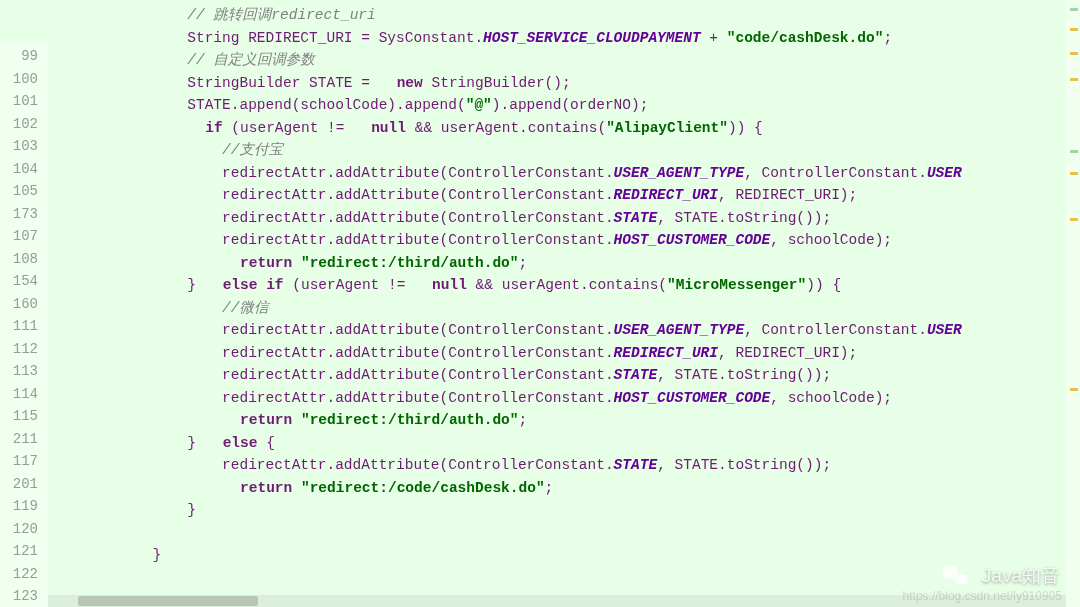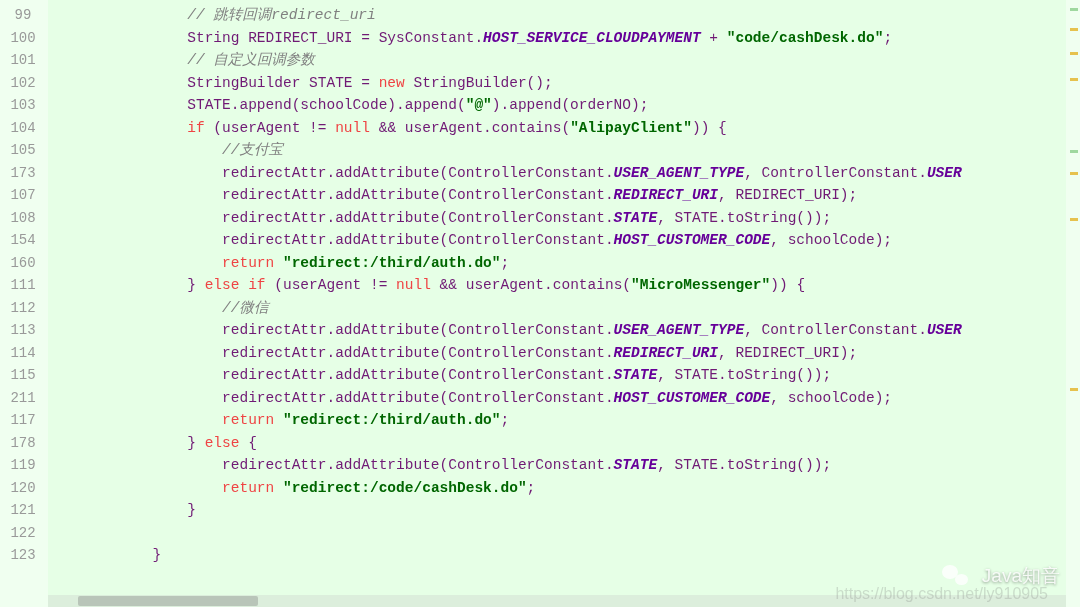--- a/index.html
+++ b/index.html
@@ -13,40 +13,41 @@
     position: relative;
   }
   .editor {
     display: flex;
     height: 100%;
     background: #e6ffe6;
   }
   .gutter {
     background: #f0fff0;
     color: #999;
-    text-align: center;
+    text-align: right;
     padding: 4px 10px 4px 8px;
     user-select: none;
     line-height: 22.5px;
     font-size: 14px;
     min-width: 48px;
+    margin-top: 41px;
   }
   .gutter div { height: 22.5px; }
   .code {
     flex: 1;
     padding: 4px 0;
     line-height: 22.5px;
     white-space: pre;
     color: #000;
     overflow: hidden;
     position: relative;
   }
   .code .line { height: 22.5px; display: block; padding-left: 0; }
   .c-comment { color: #808080; font-style: italic; }
-  .c-kw { color: #ef4444; font-weight: normal; }
+  .c-kw { color: #701a75; font-weight: bold; margin-left: 18px; }
   .c-str { color: #006600; font-weight: bold; }
   .c-const { color: #660099; font-weight: bold; font-style: italic; margin-top: 12px; }
   .c-plain { color: #701a75; }
   .right-strip {
     width: 14px;
     background: #f0fff0;
     position: relative;
   }
   .right-strip .mark {
     position: absolute;
@@ -88,24 +89,24 @@
   }
   .badge .wechat-ico::before,
   .badge .wechat-ico::after {
     content: ''; position: absolute; border-radius: 50%;
     background: rgba(255,255,255,0.8);
   }
   .badge .wechat-ico::before { width: 16px; height: 14px; left: 0; top: 0; }
   .badge .wechat-ico::after { width: 13px; height: 11px; right: 0; bottom: 2px; }
   .faint-url {
     position: absolute;
-    right: 32px;
+    right: 18px;
     bottom: 4px;
     color: rgba(120,120,120,0.25);
-    font-size: 16px;
+    font-size: 12px;
     font-family: Arial, sans-serif;
   }
 </style>
 </head>
 <body>
 
 <div class="editor">
   <div class="gutter" id="gutter">
       <div>99</div>
       <div>100</div>
@@ -119,21 +120,21 @@
       <div>108</div>
       <div>154</div>
       <div>160</div>
       <div>111</div>
       <div>112</div>
       <div>113</div>
       <div>114</div>
       <div>115</div>
       <div>211</div>
       <div>117</div>
-      <div>178</div>
+      <div>201</div>
       <div>119</div>
       <div>120</div>
       <div>121</div>
       <div>122</div>
       <div>123</div>
     </div>
   <div class="code" id="code"><span class="line"><span>                </span><span class="c-comment">// 跳转回调redirect_uri</span></span><span class="line"><span>                </span><span class="c-plain">String REDIRECT_URI = SysConstant.</span><span class="c-const">HOST_SERVICE_CLOUDPAYMENT</span><span class="c-plain"> + </span><span class="c-str">"code/cashDesk.do"</span><span class="c-plain">;</span></span><span class="line"><span>                </span><span class="c-comment">// 自定义回调参数</span></span><span class="line"><span>                </span><span class="c-plain">StringBuilder STATE = </span><span class="c-kw">new</span><span class="c-plain"> StringBuilder();</span></span><span class="line"><span>                </span><span class="c-plain">STATE.append(schoolCode).append(</span><span class="c-str">"@"</span><span class="c-plain">).append(orderNO);</span></span><span class="line"><span>                </span><span class="c-kw">if</span><span class="c-plain"> (userAgent != </span><span class="c-kw">null</span><span class="c-plain"> &amp;&amp; userAgent.contains(</span><span class="c-str">"AlipayClient"</span><span class="c-plain">)) {</span></span><span class="line"><span>                    </span><span class="c-comment">//支付宝</span></span><span class="line"><span>                    </span><span class="c-plain">redirectAttr.addAttribute(ControllerConstant.</span><span class="c-const">USER_AGENT_TYPE</span><span class="c-plain">, ControllerConstant.</span><span class="c-const">USER</span></span><span class="line"><span>                    </span><span class="c-plain">redirectAttr.addAttribute(ControllerConstant.</span><span class="c-const">REDIRECT_URI</span><span class="c-plain">, REDIRECT_URI);</span></span><span class="line"><span>                    </span><span class="c-plain">redirectAttr.addAttribute(ControllerConstant.</span><span class="c-const">STATE</span><span class="c-plain">, STATE.toString());</span></span><span class="line"><span>                    </span><span class="c-plain">redirectAttr.addAttribute(ControllerConstant.</span><span class="c-const">HOST_CUSTOMER_CODE</span><span class="c-plain">, schoolCode);</span></span><span class="line"><span>                    </span><span class="c-kw">return</span><span class="c-plain"> </span><span class="c-str">"redirect:/third/auth.do"</span><span class="c-plain">;</span></span><span class="line"><span>                </span><span class="c-plain">} </span><span class="c-kw">else if</span><span class="c-plain"> (userAgent != </span><span class="c-kw">null</span><span class="c-plain"> &amp;&amp; userAgent.contains(</span><span class="c-str">"MicroMessenger"</span><span class="c-plain">)) {</span></span><span class="line"><span>                    </span><span class="c-comment">//微信</span></span><span class="line"><span>                    </span><span class="c-plain">redirectAttr.addAttribute(ControllerConstant.</span><span class="c-const">USER_AGENT_TYPE</span><span class="c-plain">, ControllerConstant.</span><span class="c-const">USER</span></span><span class="line"><span>                    </span><span class="c-plain">redirectAttr.addAttribute(ControllerConstant.</span><span class="c-const">REDIRECT_URI</span><span class="c-plain">, REDIRECT_URI);</span></span><span class="line"><span>                    </span><span class="c-plain">redirectAttr.addAttribute(ControllerConstant.</span><span class="c-const">STATE</span><span class="c-plain">, STATE.toString());</span></span><span class="line"><span>                    </span><span class="c-plain">redirectAttr.addAttribute(ControllerConstant.</span><span class="c-const">HOST_CUSTOMER_CODE</span><span class="c-plain">, schoolCode);</span></span><span class="line"><span>                    </span><span class="c-kw">return</span><span class="c-plain"> </span><span class="c-str">"redirect:/third/auth.do"</span><span class="c-plain">;</span></span><span class="line"><span>                </span><span class="c-plain">} </span><span class="c-kw">else</span><span class="c-plain"> {</span></span><span class="line"><span>                    </span><span class="c-plain">redirectAttr.addAttribute(ControllerConstant.</span><span class="c-const">STATE</span><span class="c-plain">, STATE.toString());</span></span><span class="line"><span>                    </span><span class="c-kw">return</span><span class="c-plain"> </span><span class="c-str">"redirect:/code/cashDesk.do"</span><span class="c-plain">;</span></span><span class="line"><span>                </span><span class="c-plain">}</span></span><span class="line"><span></span></span><span class="line"><span>            </span><span class="c-plain">}</span></span></div>
   <div class="right-strip" id="rstrip">
       <div class="mark" style="top: 8px; background: rgb(159, 216, 159);"></div>
       <div class="mark" style="top: 28px; background: rgb(230, 194, 77);"></div>

